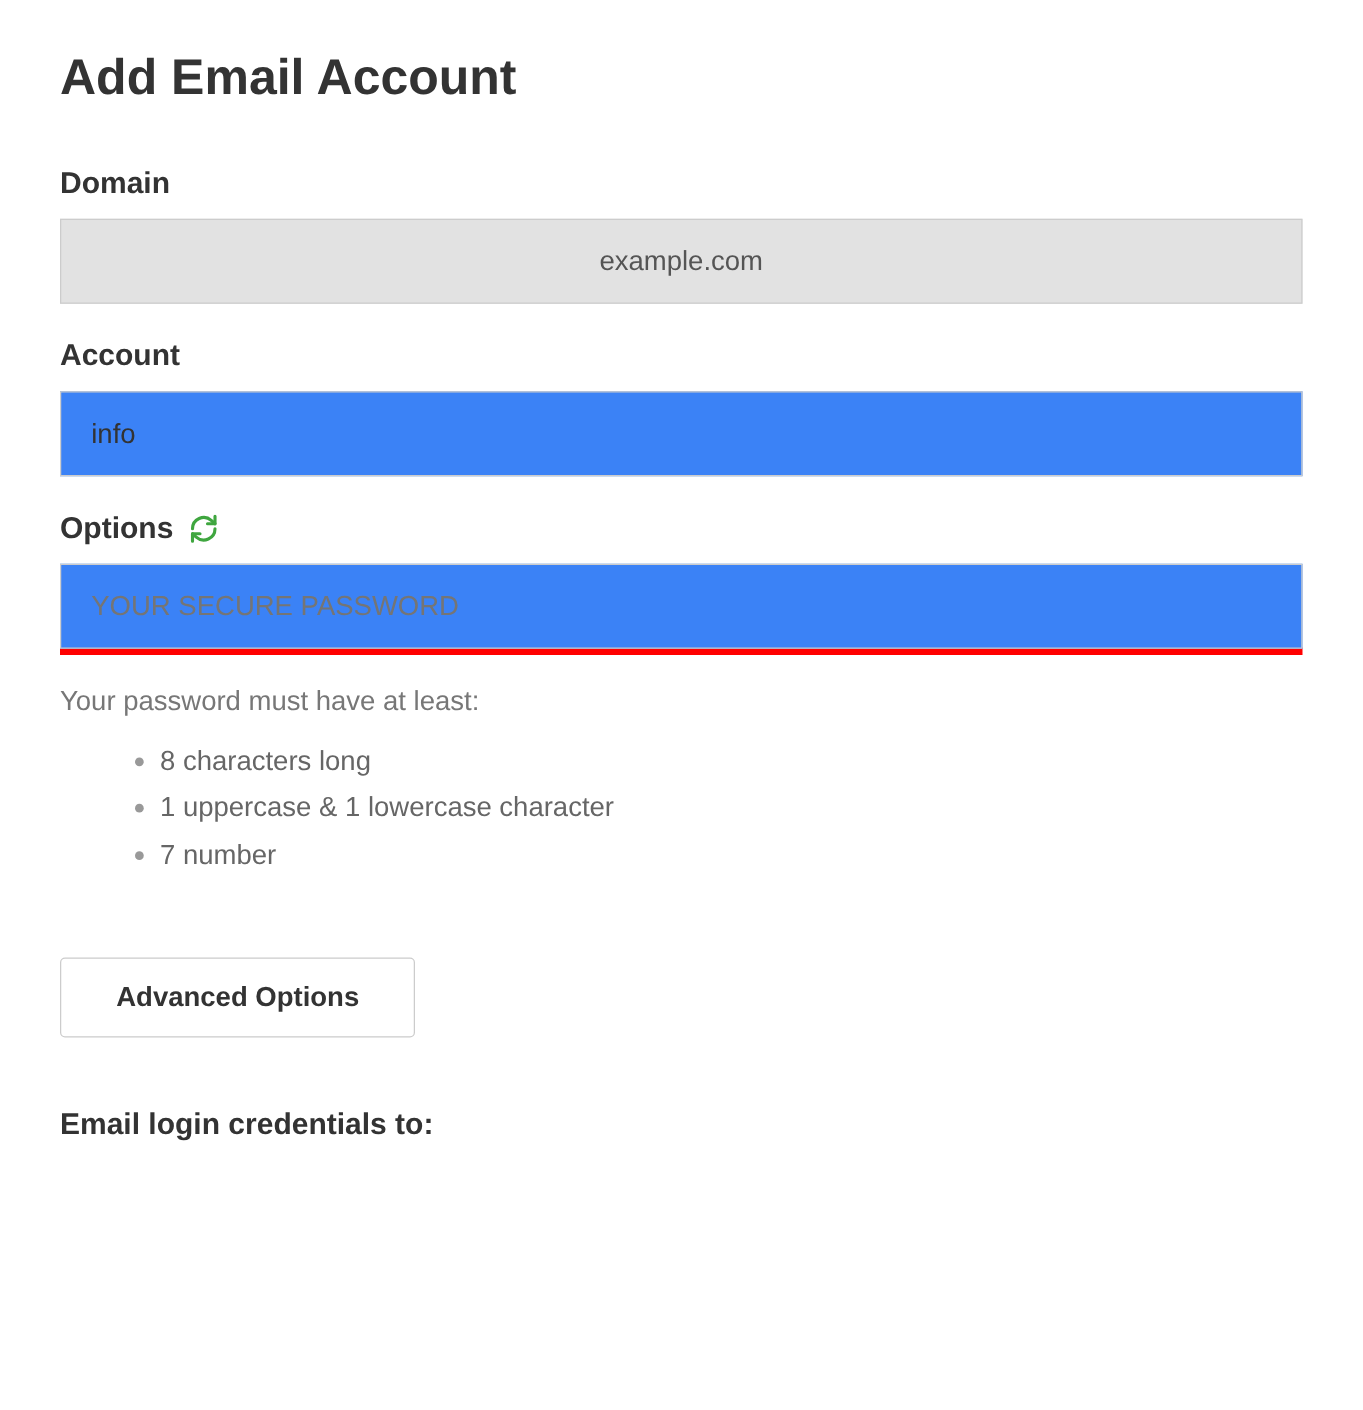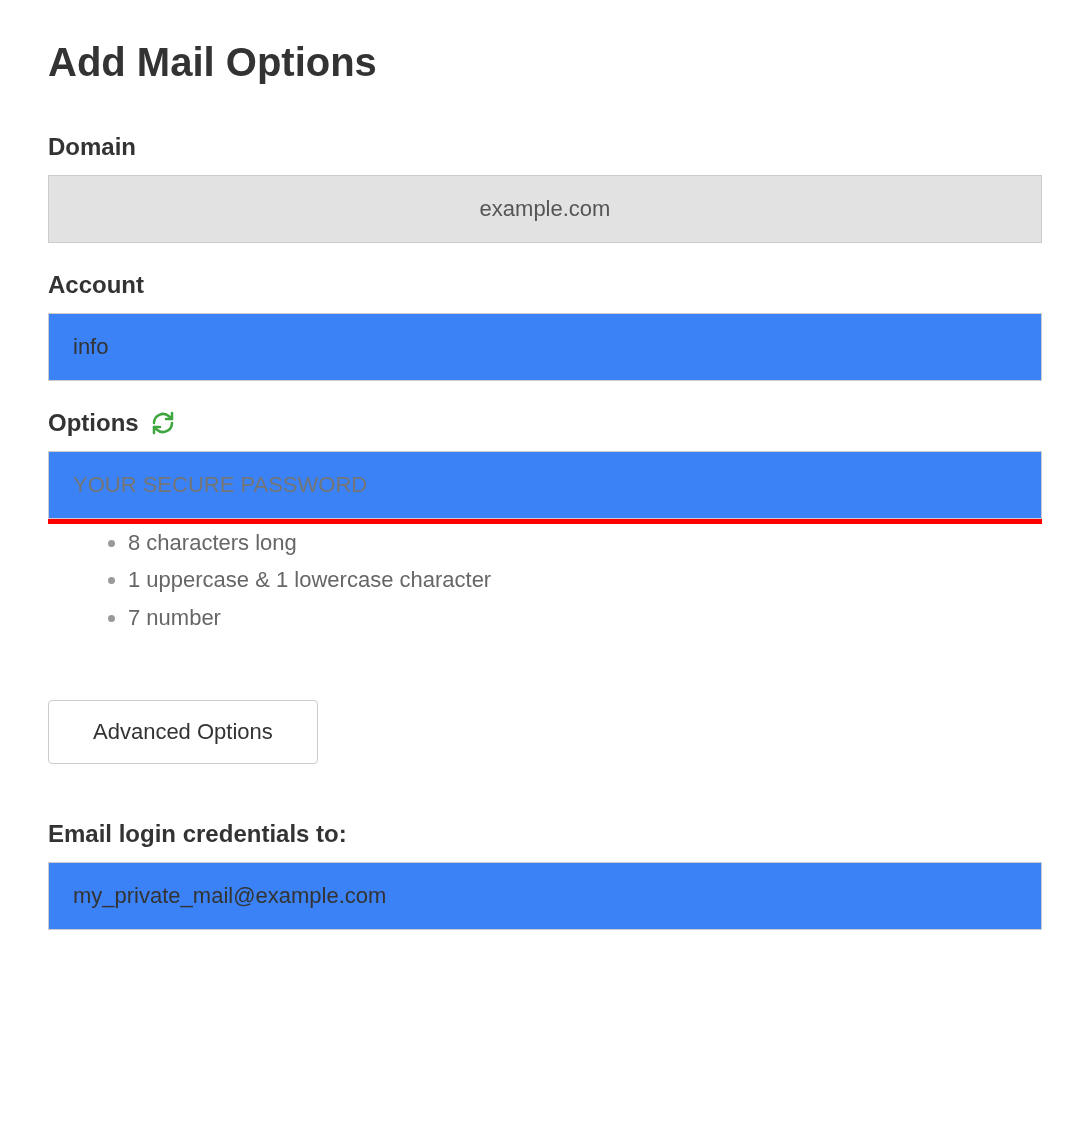--- a/index.html
+++ b/index.html
@@ -71,21 +71,21 @@
       line-height: 1.7;
       color: #666;
     }
     .requirements li::marker {
       color: #999;
     }
     .advanced-btn {
       margin-top: 36px;
       margin-bottom: 56px;
       font-size: 22px;
-      font-weight: normal;
+      font-weight: bold;
       color: #333;
       background: #fff;
       border: 1px solid #ccc;
       border-radius: 4px;
       padding: 18px 44px;
       cursor: pointer;
     }
     .refresh-icon {
       display: inline-flex;
       cursor: pointer;
@@ -93,21 +93,21 @@
     .refresh-icon svg {
       width: 24px;
       height: 24px;
     }
   </style>
 </head>
 <body>
 
 
 
-<h1>Add Mail Options</h1>
+<h1>Add Email Account</h1>
 
 <div class="field-group">
   <div class="field-label">Domain</div>
   <input type="text" class="input readonly" readonly="" value="example.com" style="">
 </div>
 
 <div class="field-group">
   <div class="field-label">Account</div>
   <input type="text" class="input" value="info" style="">
 </div>
@@ -121,28 +121,28 @@
         <path d="M3 12a9 9 0 0 1 15-6.7L21 8"></path>
         <path d="M3 22v-6h6"></path>
         <path d="M21 12a9 9 0 0 1-15 6.7L3 16"></path>
       </svg>
     </span>
   </div>
   <div class="password-wrapper">
     <input type="text" class="input" placeholder="YOUR SECURE PASSWORD" style="">
     <div class="strength-bar"></div>
   </div>
+  <div class="helper-text">Your password must have at least:</div>
   <ul class="requirements">
     <li>8 characters long</li>
     <li>1 uppercase &amp; 1 lowercase character</li>
     <li>7 number</li>
   </ul>
 </div>
 
 <button class="advanced-btn">Advanced Options</button>
 
 <div class="field-group">
   <div class="field-label">Email login credentials to:</div>
-  <input type="text" class="input" value="my_private_mail@example.com" style="">
 </div>
 
 
 
 
 </body></html>

